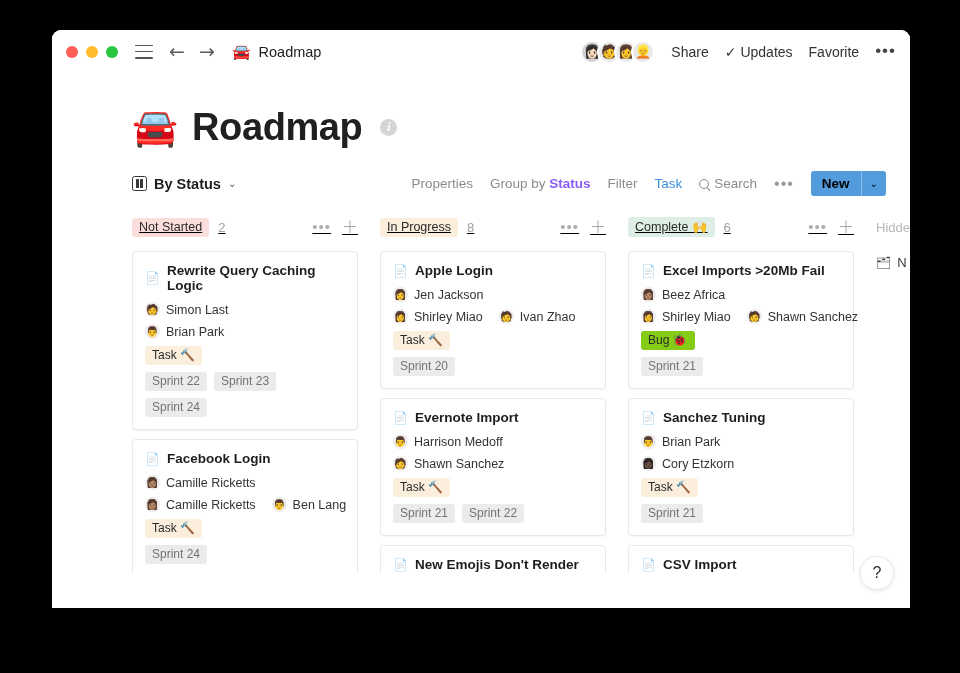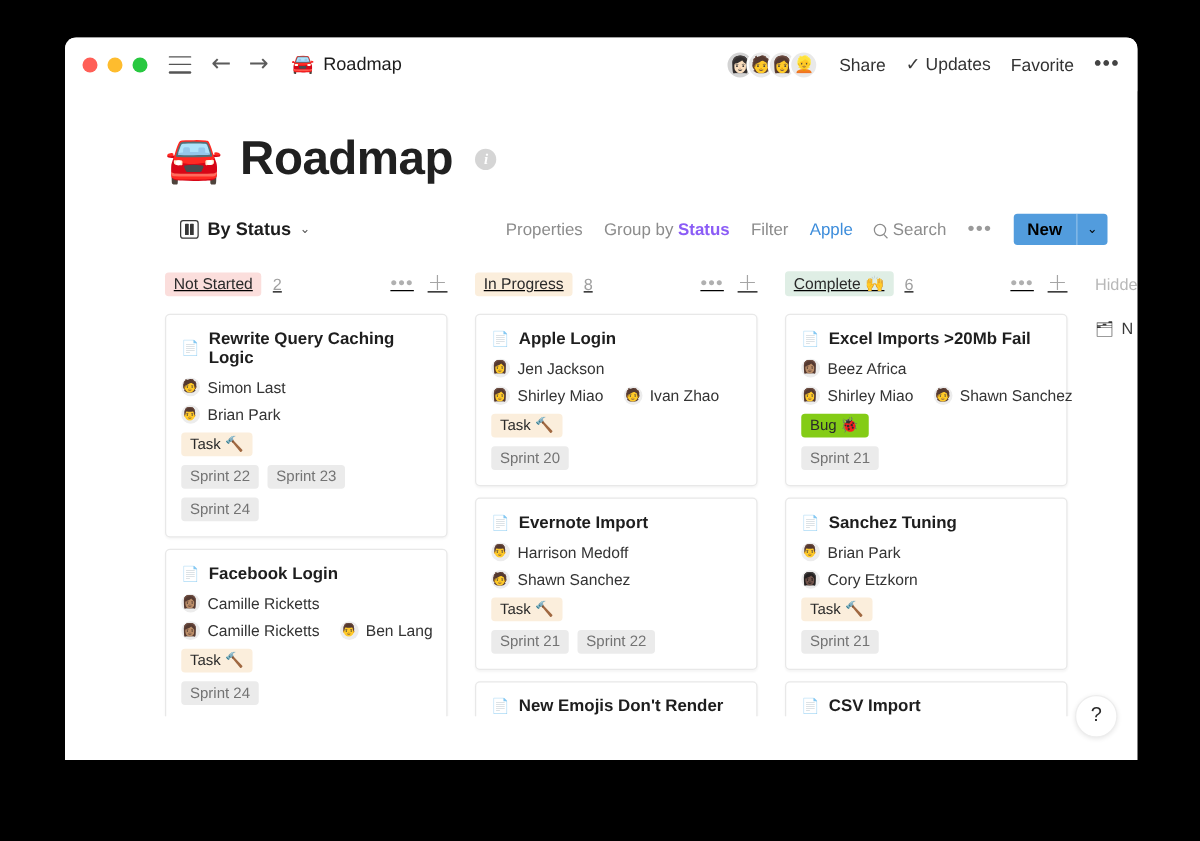--- a/index.html
+++ b/index.html
@@ -85,21 +85,21 @@
     margin-left: 4px;
     font-family: "Liberation Serif", serif;
   }
 
   
   .toolbar {
     display: flex; align-items: center;
     padding: 22px 0 0 80px;
     padding-right: 24px;
   }
-  .view-tab { display: flex; align-items: center; gap: 7px; margin-left: 12px; }
+  .view-tab { display: flex; align-items: center; gap: 7px; }
   .board-icon {
     width: 15px; height: 15px;
     border: 1.6px solid #373737; border-radius: 2.5px;
     display: flex; align-items: center; justify-content: center; gap: 1.5px;
     padding: 2px 1.5px;
   }
   .board-icon i { display: block; width: 3px; height: 100%; background: #373737; border-radius: 0.5px; }
   .view-tab .name { font-size: 14.5px; font-weight: bold; color: #1d1d1d; }
   .caret { font-size: 10px; color: #555; font-family: "DejaVu Sans", sans-serif; }
 
@@ -266,21 +266,21 @@
             <i></i>
           </span>
         <span class="name">By Status</span>
         <span class="caret">⌄</span>
       </div>
 
       <div class="tool-right">
         <span class="tool-link">Properties</span>
         <span class="tool-link"><span>Group by </span><b>Status</b></span>
         <span class="tool-link">Filter</span>
-        <span class="tool-link blue">Apple</span>
+        <span class="tool-link blue">Task</span>
         <span class="search-wrap">
           <span class="mag"></span>
           <span class="tool-link">Search</span>
         </span>
         <span class="tool-dots">•••</span>
         <span class="new-btn" style="background: rgb(82, 156, 221);">
           <span class="lbl">New</span>
           <span class="sep"></span>
           <span class="car">⌄</span>
         </span>

